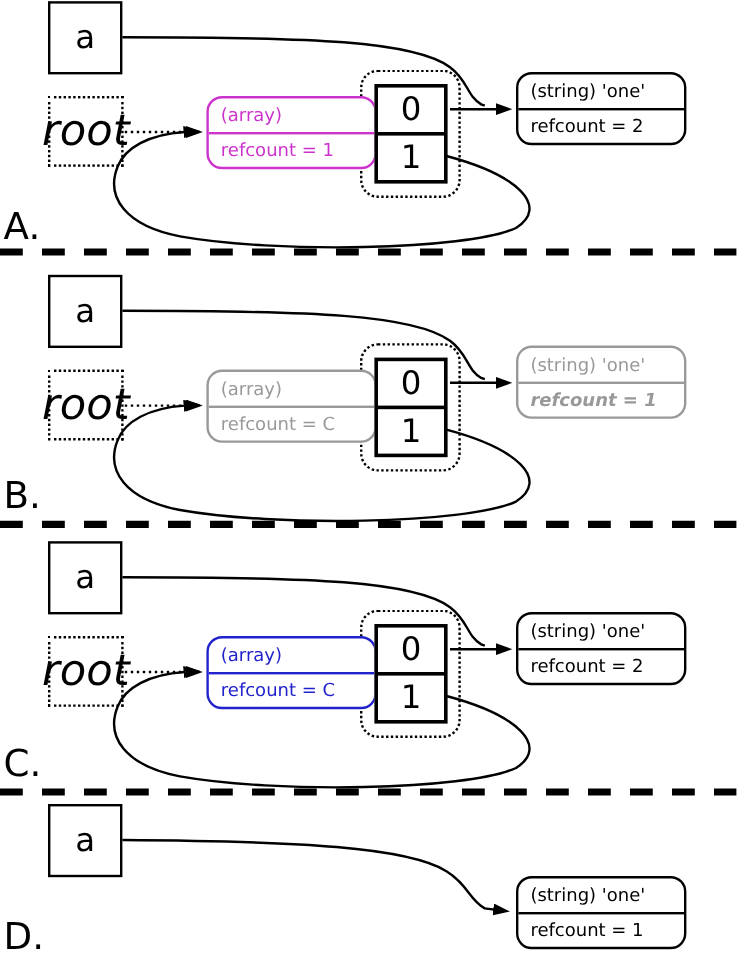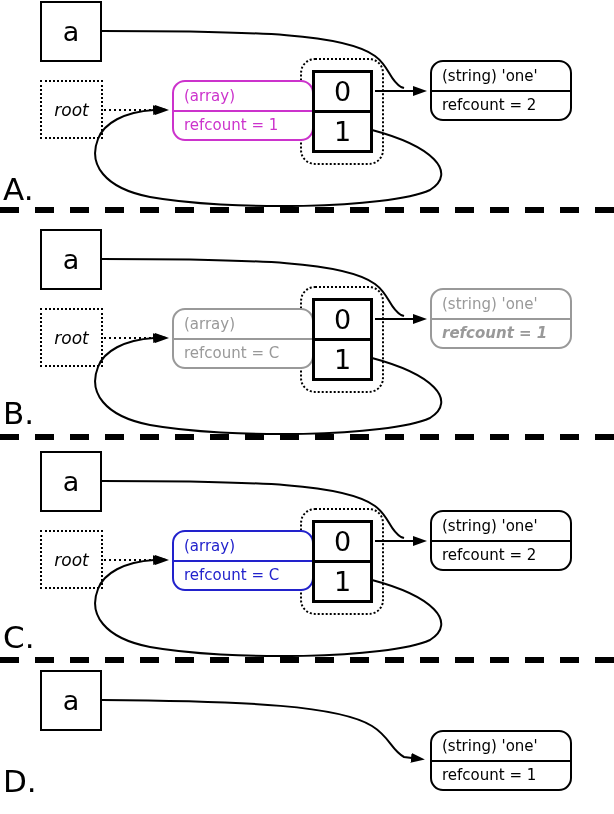--- a/index.html
+++ b/index.html
@@ -8,21 +8,21 @@
     font-family:"DejaVu Sans","Liberation Sans",sans-serif;color:#000;
     overflow:hidden;
   }
   .varbox{
     position:absolute;width:62px;height:61px;border:2px solid #000;background:#fff;
     display:flex;align-items:center;justify-content:center;font-size:27px;box-sizing:border-box;
   }
   .rootbox{
     position:absolute;width:63px;height:59px;border:2px dotted #000;background:#fff;
     display:flex;align-items:center;justify-content:center;
-    font-style:italic;font-size:17px;box-sizing:border-box;
+    font-style:italic;font-size:36px;box-sizing:border-box;
   }
   .roundbox{
     position:absolute;width:142px;height:61px;border:2px solid;border-radius:13px;
     background:#fff;font-size:15px;box-sizing:border-box;display:flex;flex-direction:column;text-align:right;
   }
   .rrow{flex:1;display:flex;align-items:center;padding-left:10px;white-space:nowrap;}
   .rrow.top{border-bottom:2px solid;}
   .magenta{color:#cc33cc;}
   .blue{color:#2222cc;}
   .gray{color:#999999;}

